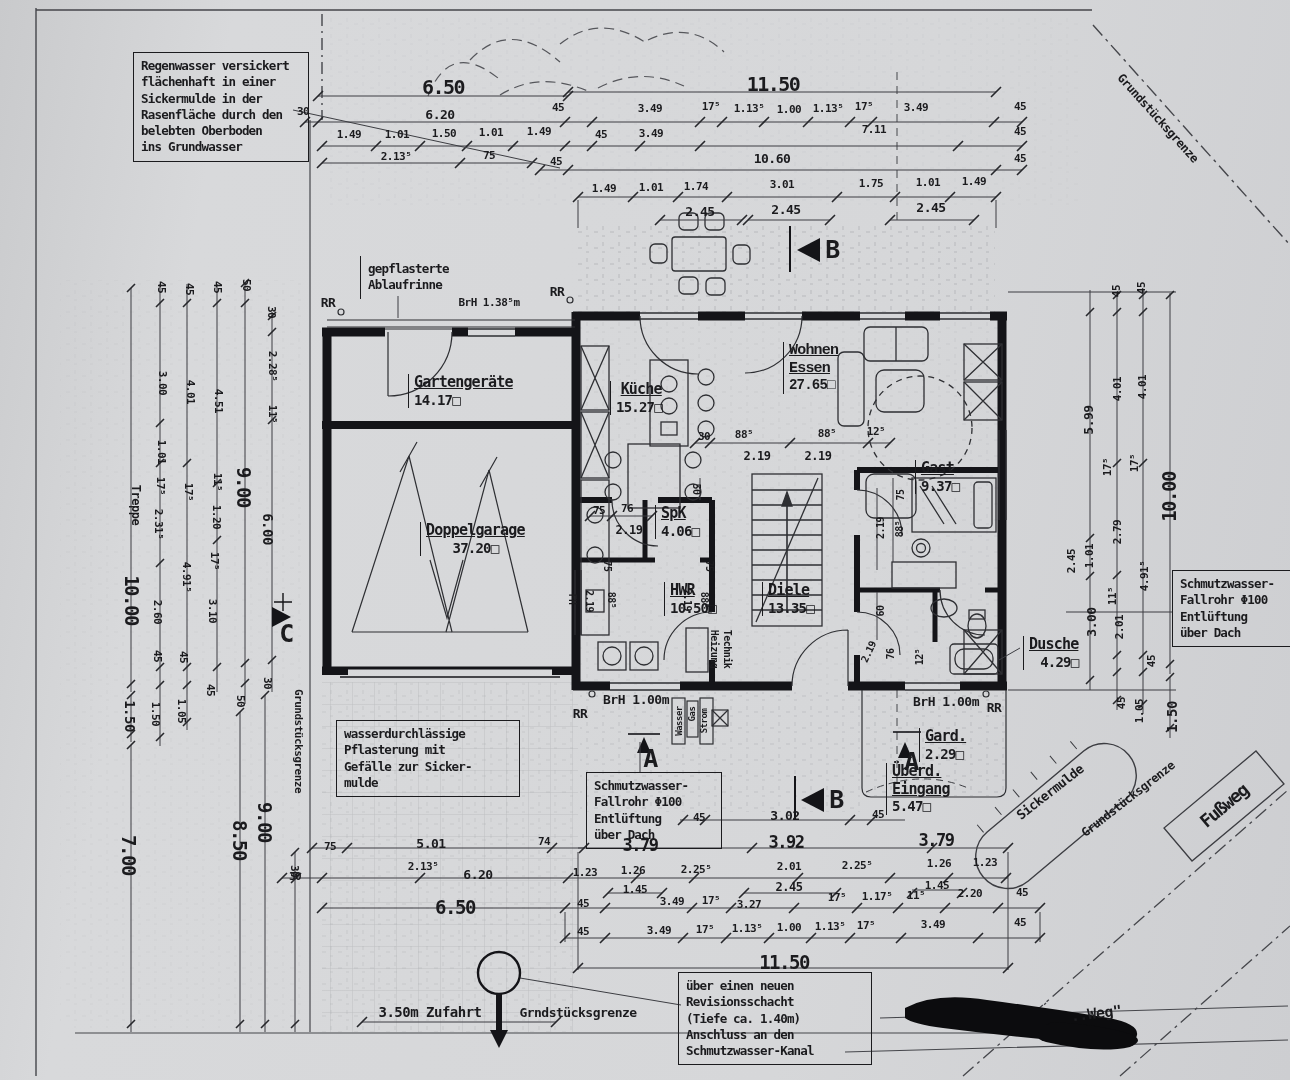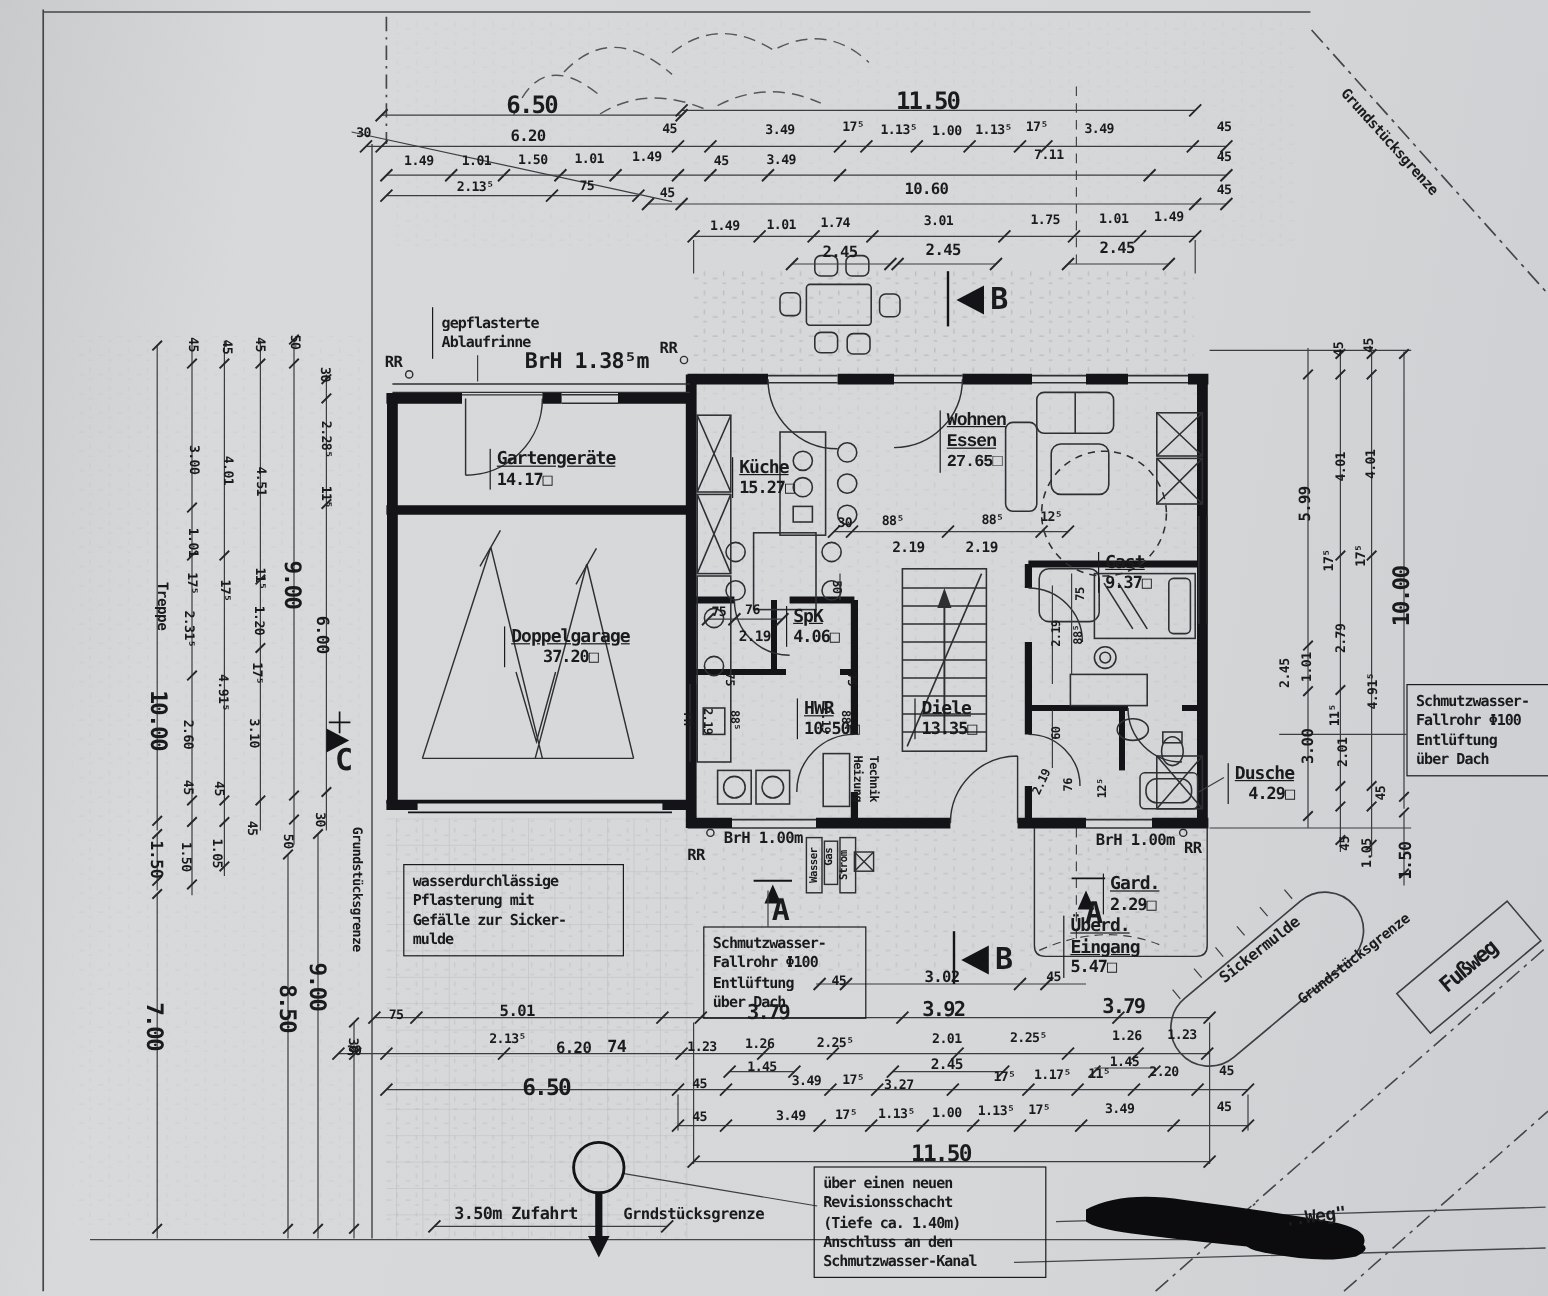--- a/index.html
+++ b/index.html
@@ -270,20 +270,26 @@
     <path d="M499,994V1030" stroke="#141418" stroke-width="6"></path>
     <polygon points="490,1030 508,1030 499,1048" fill="#141418"></polygon>
   </g>
 
   <g>
     <path d="M905,1008q30,-16 82,-8q62,8 122,18q30,6 28,17q-2,13 -42,9q-82,-7 -152,-16q-30,-4 -38,-10z" fill="#0c0c0e"></path>
     <path d="M1052,1022q46,2 78,12q16,6 0,13q-32,7 -84,-5q-20,-6 6,-20z" fill="#0c0c0e"></path>
   </g>
 </svg>
 
+<div class="note" style="left:133px;top:52px;width:160px">Regenwasser versickert
+flächenhaft in einer
+Sickermulde in der
+Rasenfläche durch den
+belebten Oberboden
+ins Grundwasser</div>
 <div class="note bar" style="left:360px;top:256px">gepflasterte
 Ablaufrinne</div>
 <div class="note" style="left:336px;top:720px;width:168px">wasserdurchlässige
 Pflasterung mit
 Gefälle zur Sicker-
 mulde</div>
 <div class="note" style="left:586px;top:772px;width:120px">Schmutzwasser-
 Fallrohr Φ100
 Entlüftung
 über Dach</div>
@@ -299,21 +305,21 @@
 
 <div id="roomlayer">
       <div class="room" style="left: 408px; top: 374px;">
         <span class="rname">Gartengeräte</span>
         <span class="rarea">14.17□</span>
       </div>
       <div class="room" style="left: 420px; top: 522px; text-align: center;">
         <span class="rname">Doppelgarage</span>
         <span class="rarea">37.20□</span>
       </div>
-      <div class="room" style="left: 610px; top: 381px;">
+      <div class="room" style="left: 610px; top: 381px; text-align: right;">
         <span class="rname">Küche</span>
         <span class="rarea">15.27□</span>
       </div>
       <div class="room" style="left: 783px; top: 342px; font-family: Liberation Mono, monospace;">
         <span class="rname">Wohnen
 Essen</span>
         <span class="rarea">27.65□</span>
       </div>
       <div class="room" style="left: 655px; top: 505px;">
         <span class="rname">SpK</span>
@@ -459,41 +465,41 @@
       <span class="t" style="left: 704px; top: 600px; font-size: 10px; --r: 90deg;">88⁵</span>
       <span class="t" style="left: 901px; top: 495px; font-size: 10px; --r: -90deg;">75</span>
       <span class="t" style="left: 881px; top: 528px; font-size: 10px; --r: -90deg;">2.19</span>
       <span class="t" style="left: 900px; top: 529px; font-size: 10px; --r: -90deg;">88⁵</span>
       <span class="t" style="left: 881px; top: 611px; font-size: 10px; --r: -90deg;">60</span>
       <span class="t" style="left: 869px; top: 652px; font-size: 10px; --r: -65deg;">2.19</span>
       <span class="t" style="left: 891px; top: 654px; font-size: 10px; --r: -90deg;">76</span>
       <span class="t" style="left: 920px; top: 657px; font-size: 10px; --r: -90deg;">12⁵</span>
       <span class="t" style="left: 328px; top: 302px; font-size: 13px;">RR</span>
       <span class="t" style="left: 557px; top: 291px; font-size: 13px;">RR</span>
-      <span class="t" style="left: 489px; top: 302px; font-size: 18px;">BrH 1.38⁵m</span>
+      <span class="t" style="left: 489px; top: 302px; font-size: 11px;">BrH 1.38⁵m</span>
       <span class="t" style="left: 580px; top: 713px; font-size: 13px;">RR</span>
       <span class="t" style="left: 636px; top: 699px; font-size: 13px;">BrH 1.00m</span>
       <span class="t" style="left: 946px; top: 701px; font-size: 13px;">BrH 1.00m</span>
       <span class="t" style="left: 994px; top: 707px; font-size: 13px;">RR</span>
       <span class="t" style="left: 714px; top: 649px; font-size: 10px; --r: 90deg;">Heizung</span>
       <span class="t" style="left: 727px; top: 649px; font-size: 10px; --r: 90deg;">Technik</span>
       <span class="t" style="left: 679px; top: 721px; font-size: 9px; --r: -90deg;">Wasser</span>
       <span class="t" style="left: 692px; top: 714px; font-size: 9px; --r: -90deg;">Gas</span>
       <span class="t" style="left: 704px; top: 721px; font-size: 9px; --r: -90deg;">Strom</span>
       <span class="t big" style="left: 832px; top: 249px; font-size: 25px;">B</span>
       <span class="t big" style="left: 836px; top: 799px; font-size: 25px;">B</span>
       <span class="t big" style="left: 650px; top: 758px; font-size: 25px;">A</span>
       <span class="t big" style="left: 911px; top: 761px; font-size: 25px;">A</span>
       <span class="t big" style="left: 286px; top: 633px; font-size: 25px;">C</span>
       <span class="t" style="left: 699px; top: 817px; font-size: 11px;">45</span>
       <span class="t" style="left: 785px; top: 815px; font-size: 13px;">3.02</span>
       <span class="t" style="left: 878px; top: 814px; font-size: 11px;">45</span>
       <span class="t" style="left: 330px; top: 846px; font-size: 11px;">75</span>
       <span class="t" style="left: 431px; top: 843px; font-size: 13px;">5.01</span>
-      <span class="t" style="left: 514px; top: 841px; font-size: 14px; margin-top: 32px;">74</span>
+      <span class="t" style="left: 544px; top: 841px; font-size: 11px;">74</span>
       <span class="t big" style="left: 640px; top: 845px; font-size: 17px;">3.79</span>
       <span class="t big" style="left: 786px; top: 842px; font-size: 17px;">3.92</span>
       <span class="t big" style="left: 936px; top: 840px; font-size: 17px;">3.79</span>
       <span class="t" style="left: 295px; top: 876px; font-size: 11px;">30</span>
       <span class="t" style="left: 423px; top: 866px; font-size: 11px;">2.13⁵</span>
       <span class="t" style="left: 478px; top: 874px; font-size: 13px;">6.20</span>
       <span class="t" style="left: 585px; top: 872px; font-size: 11px;">1.23</span>
       <span class="t" style="left: 633px; top: 870px; font-size: 11px;">1.26</span>
       <span class="t" style="left: 696px; top: 869px; font-size: 11px;">2.25⁵</span>
       <span class="t" style="left: 789px; top: 866px; font-size: 11px;">2.01</span>

